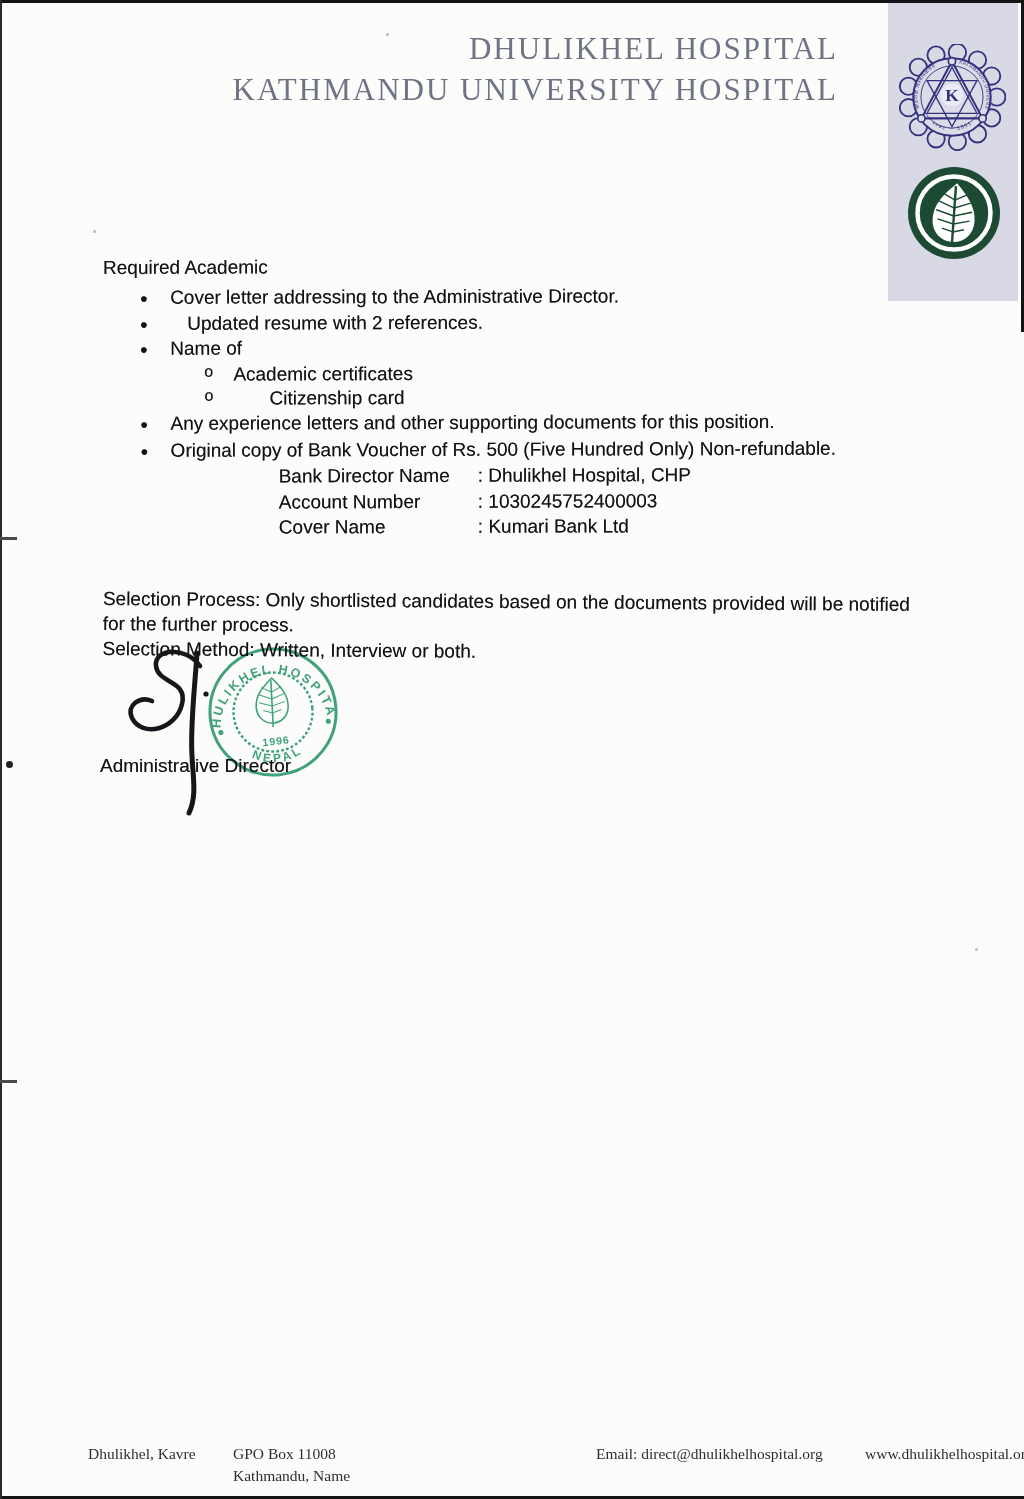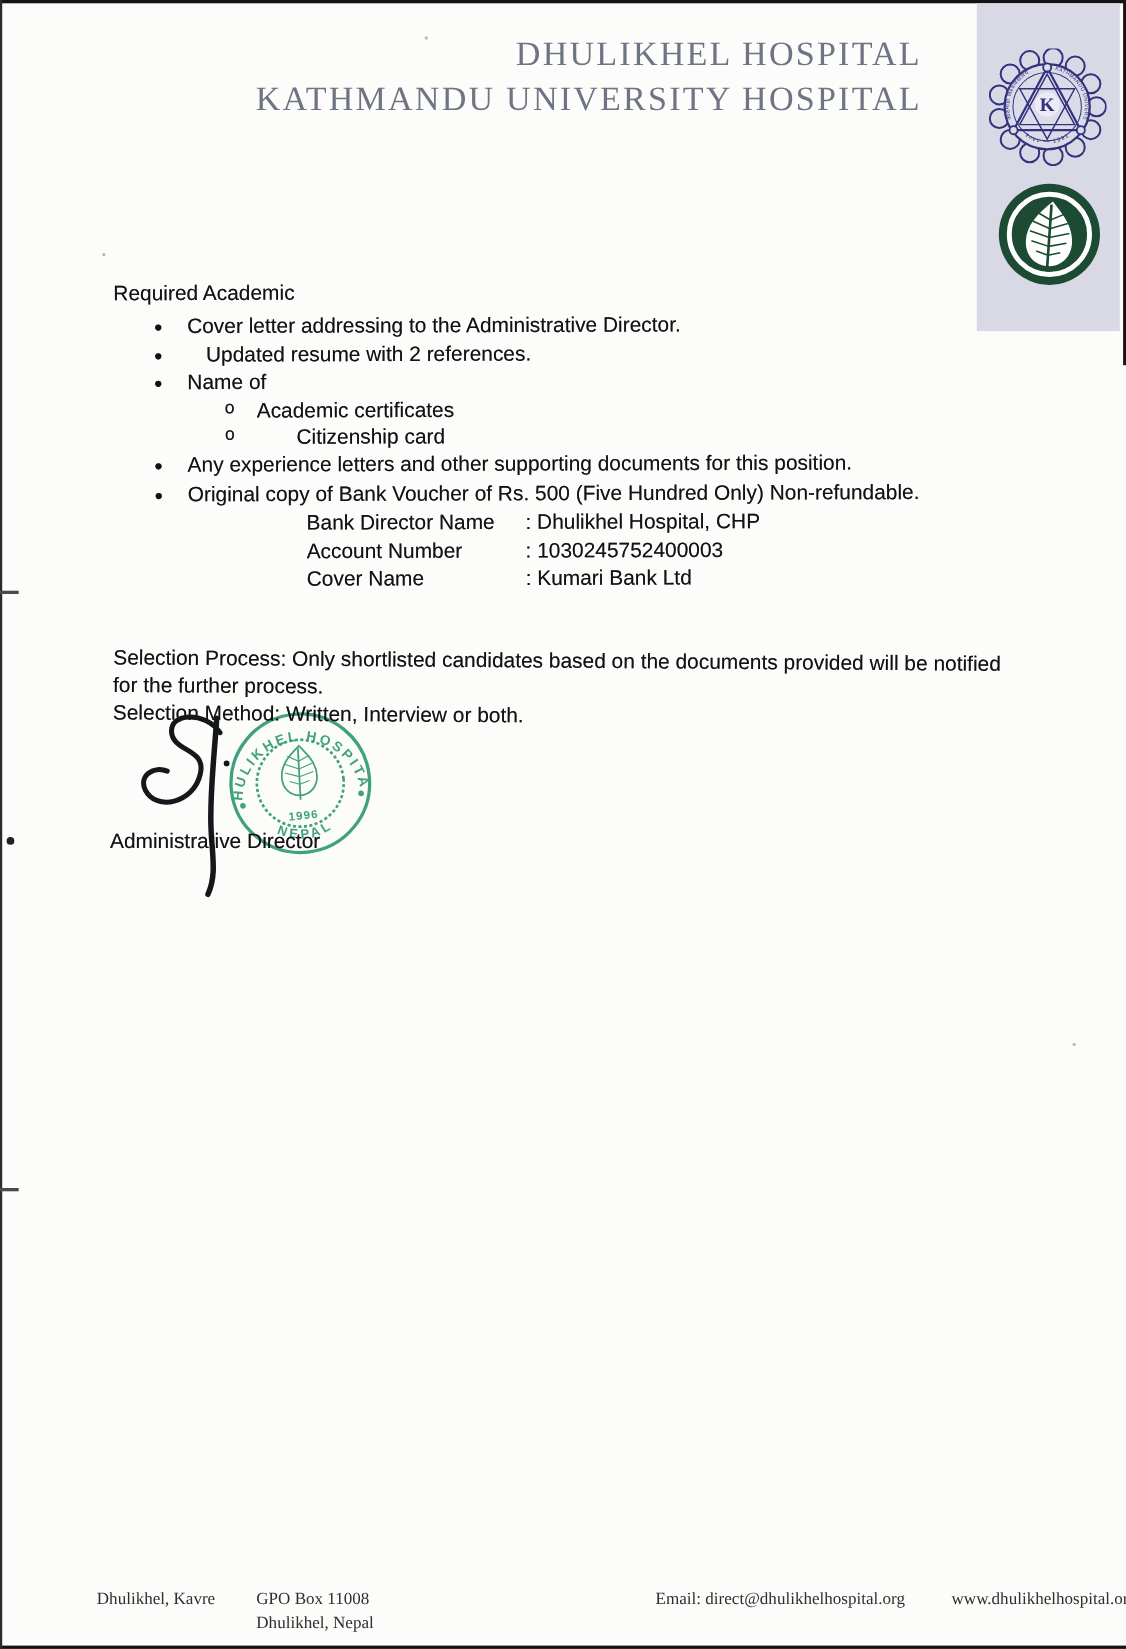--- a/index.html
+++ b/index.html
@@ -239,21 +239,21 @@
       <circle cx="90" cy="50" r="2.6" fill="#15181a" stroke="none"></circle>
       <path d="M 81,9 C 79,42 74,82 76,112 C 77,134 81,152 73,169" stroke-width="5"></path>
     </g>
   </svg>
   <div class="t sig-title">Administrative Director</div>
 
   <div class="footer">
     <div class="col f-loc">Dhulikhel, Kavre</div>
     <div class="col f-addr">
       <div>GPO Box 11008</div>
-      <div>Dhulikhel, Nepal</div>
+      <div>Kathmandu, Name</div>
     </div>
     <div class="col f-email">
       <span>Email:</span>
       <span>direct@dhulikhelhospital.org</span>
     </div>
     <div class="col f-web">www.dhulikhelhospital.or</div>
   </div>
 
 </div>
 

